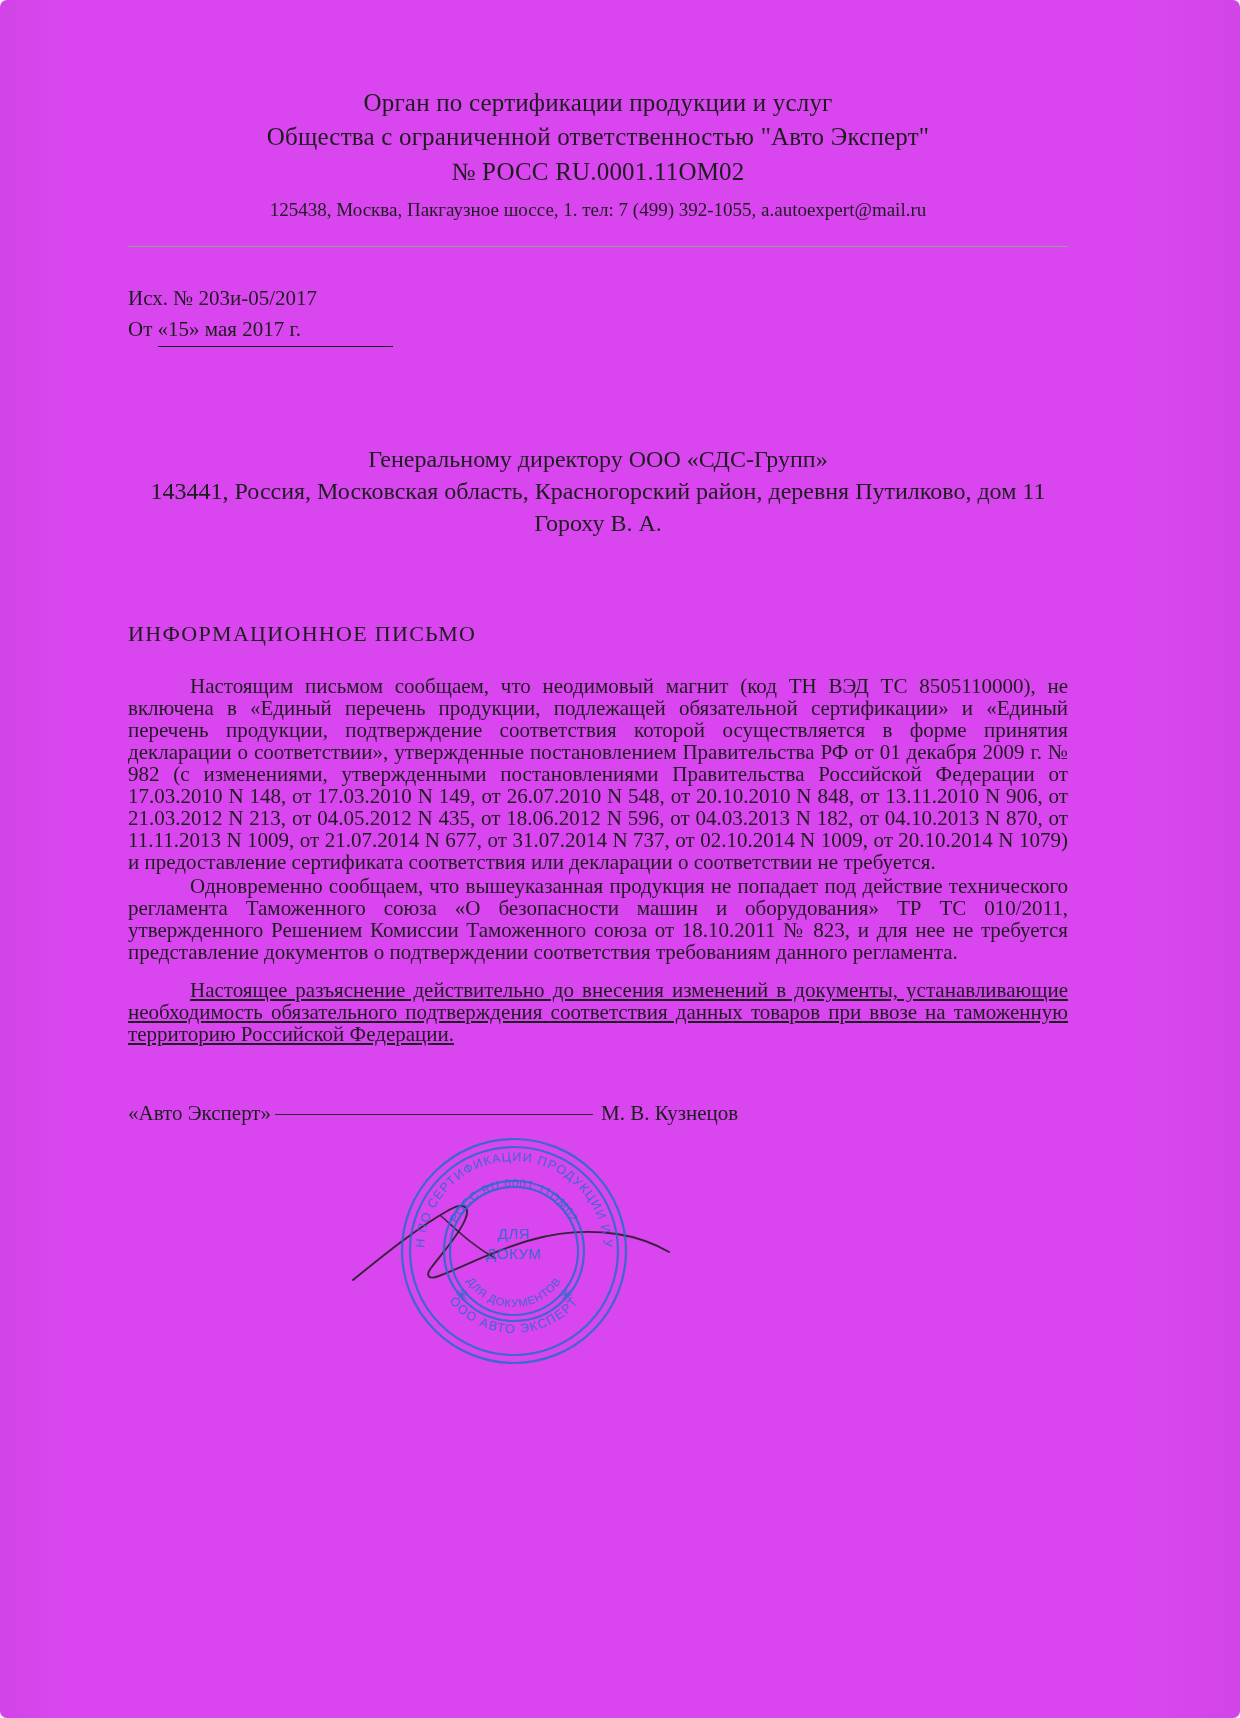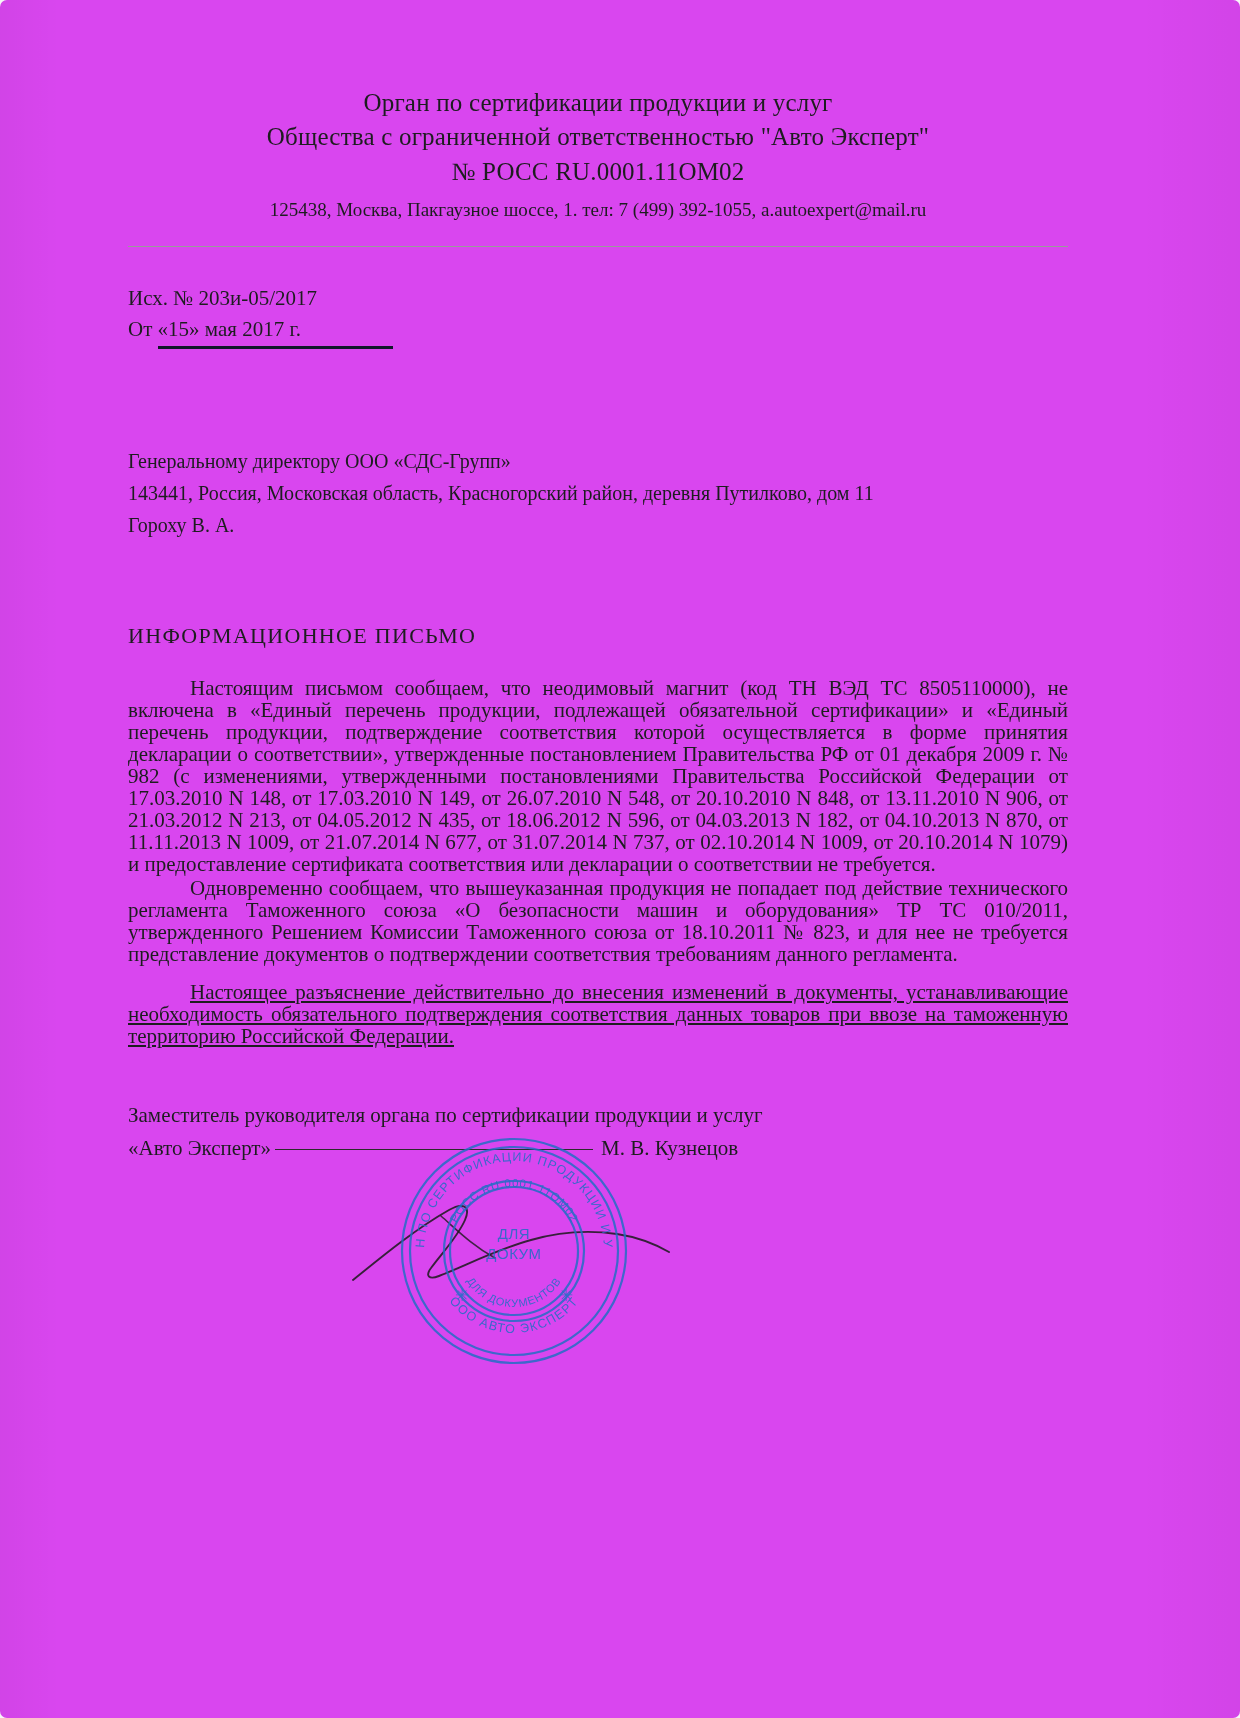--- a/index.html
+++ b/index.html
@@ -71,31 +71,31 @@
     width: 100%;
   }
 
   
   .refblock {
     margin-top: 36px;
     font-size: 21px;
     line-height: 31px;
   }
   .ref-date .u {
-    border-bottom: 3px solid #0f172a;
+    border-bottom: 1px solid #0f172a;
     padding-bottom: 1px;
     display: inline-block;
     min-width: 235px;
   }
 
   
   .addressee {
     margin-top: 96px;
-    text-align: left;
-    font-size: 20px;
+    text-align: center;
+    font-size: 24px;
     line-height: 32px;
   }
 
   
   .doc-title {
     margin-top: 82px;
     text-align: left;
     font-size: 22px;
     letter-spacing: 1.3px;
   }
@@ -190,21 +190,20 @@
 
     <div class="doc-title">ИНФОРМАЦИОННОЕ ПИСЬМО</div>
 
     <div class="body-text">
       <p>Настоящим письмом сообщаем, что неодимовый магнит (код ТН ВЭД ТС 8505110000), не включена в «Единый перечень продукции, подлежащей обязательной сертификации» и «Единый перечень продукции, подтверждение соответствия которой осуществляется в форме принятия декларации о соответствии», утвержденные постановлением Правительства РФ от 01 декабря 2009 г. № 982 (с изменениями, утвержденными постановлениями Правительства Российской Федерации от 17.03.2010 N 148, от 17.03.2010 N 149, от 26.07.2010 N 548, от 20.10.2010 N 848, от 13.11.2010 N 906, от 21.03.2012 N 213, от 04.05.2012 N 435, от 18.06.2012 N 596, от 04.03.2013 N 182, от 04.10.2013 N 870, от 11.11.2013 N 1009, от 21.07.2014 N 677, от 31.07.2014 N 737, от 02.10.2014 N 1009, от 20.10.2014 N 1079) и предоставление сертификата соответствия или декларации о соответствии не требуется.</p>
       <p>Одновременно сообщаем, что вышеуказанная продукция не попадает под действие технического регламента Таможенного союза «О безопасности машин и оборудования» ТР ТС 010/2011, утвержденного Решением Комиссии Таможенного союза от 18.10.2011 № 823, и для нее не требуется представление документов о подтверждении соответствия требованиям данного регламента.</p>
       <p class="para-gap">Настоящее разъяснение действительно до внесения изменений в документы, устанавливающие необходимость обязательного подтверждения соответствия данных товаров при ввозе на таможенную территорию Российской Федерации.</p>
     </div>
 
     <div class="signature">
-      <div>Заместитель руководителя органа по сертификации продукции и услуг</div>
       <div class="sig-row2">
         <span>«Авто Эксперт»</span><span class="sig-line"></span><span>М. В. Кузнецов</span>
       </div>
     </div>
 
   </div>
 
   <svg class="sig-scribble" viewBox="0 0 330 110" xmlns="http://www.w3.org/2000/svg">
     <path d="M8,92 C40,66 72,40 104,22 C118,14 126,18 120,32 C112,50 96,66 86,80 C80,88 84,92 94,88 C120,78 150,62 186,52 C214,44 244,42 272,46 C292,49 310,56 324,64" fill="none" stroke="#1a1a1a" stroke-width="1.9" stroke-linecap="round" opacity="0.85"></path>
     <path d="M96,28 C112,42 128,58 150,70" fill="none" stroke="#1a1a1a" stroke-width="1.6" stroke-linecap="round" opacity="0.8"></path>

